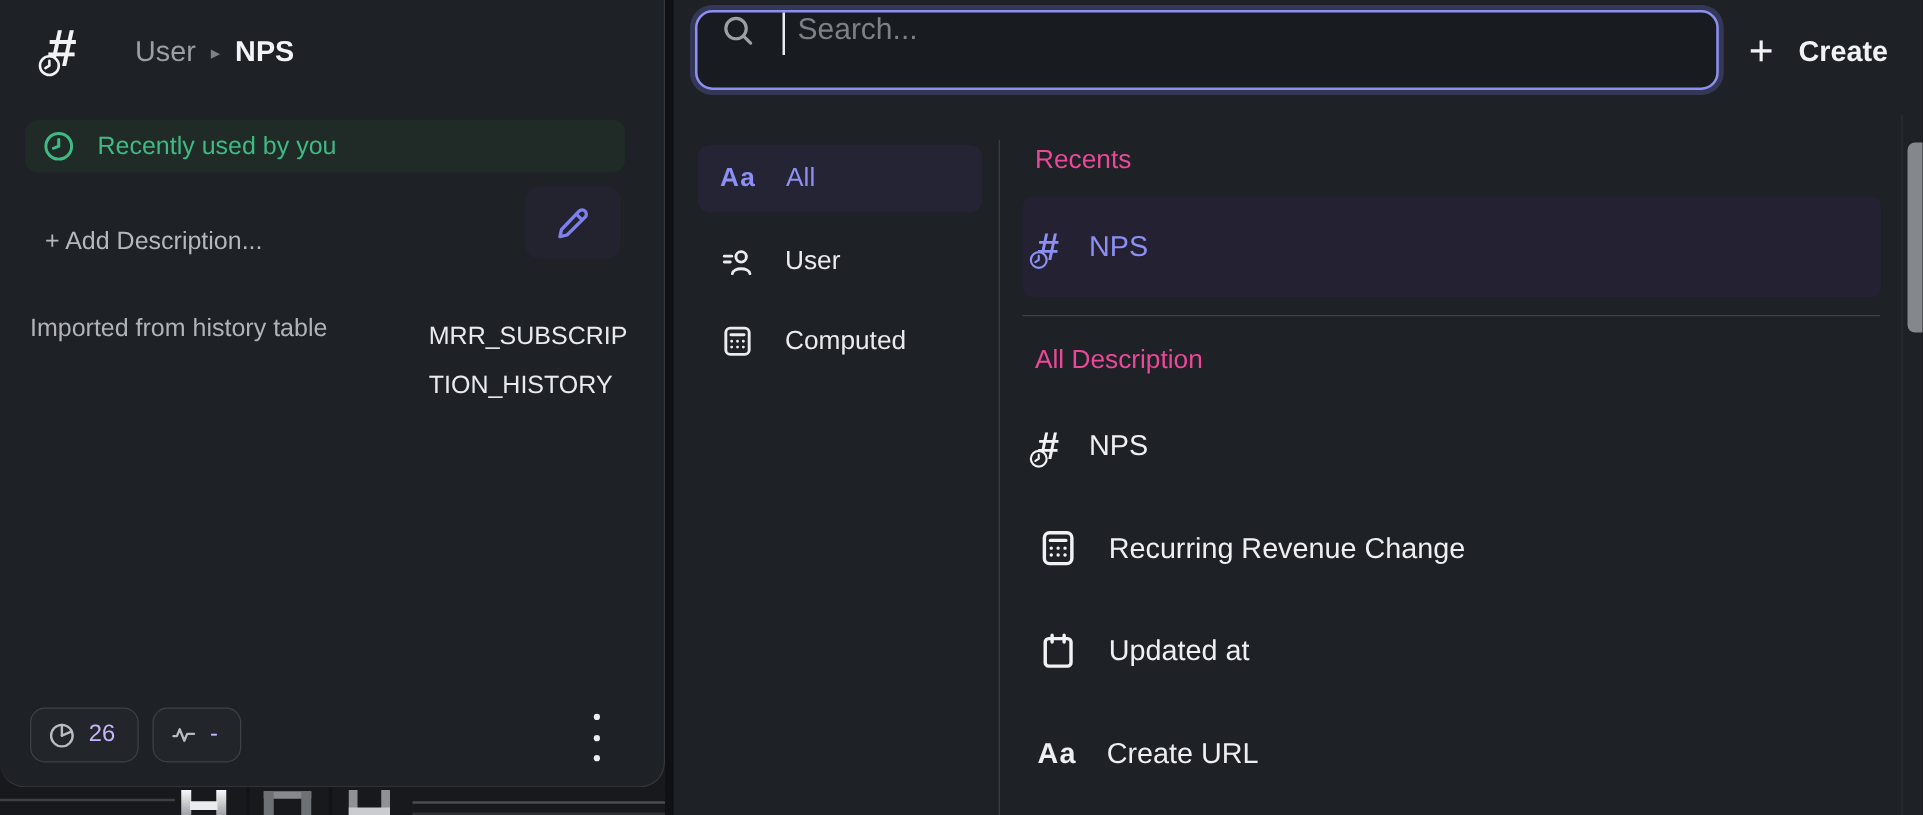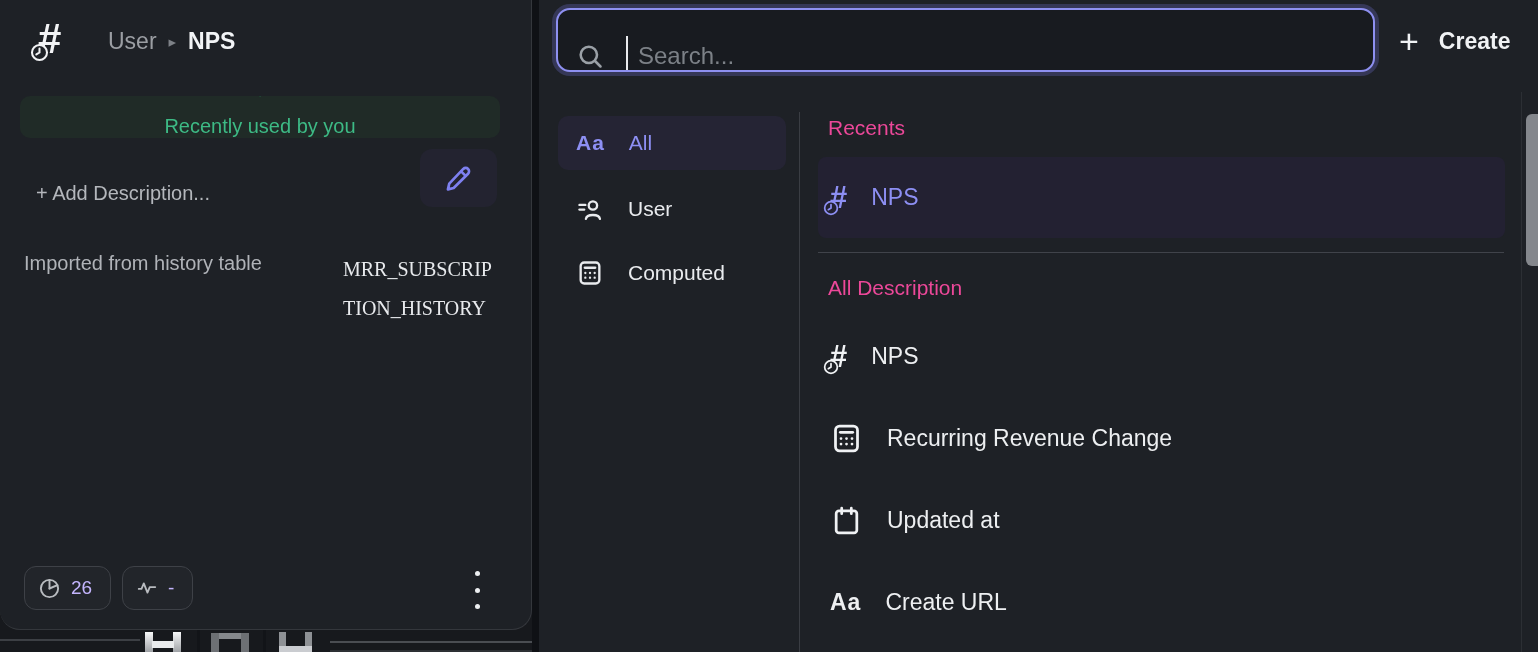--- a/index.html
+++ b/index.html
@@ -17,50 +17,50 @@
   .crumb-current { color:#f2f4f6; font-weight:700; }
 
   .hashicon { position:relative; display:inline-block; color:#f2f3f5; }
   .hashicon .glyph { font-weight:600; line-height:1; display:block; }
   .hashicon .clk { position:absolute; }
 
   .hdr-hash { left:38px; top:18px; }
   .hdr-hash .glyph { font-size:42px; }
 
   .badge-recent { position:absolute; left:20px; top:96px; width:480px; height:42px;
-    background:#202b27; border-radius:10px; display:flex; align-items:center; gap:18px; padding:0 14px;flex-direction:column; }
+    background:#202b27; border-radius:10px; display:flex; align-items:center; gap:18px; padding:0 14px; }
   .badge-recent .txt { color:#3dba85; font-size:20px; }
 
   .add-desc { position:absolute; left:36px; top:182px; color:#b4b7bc; font-size:20px; }
   .pencil-btn { position:absolute; left:420px; top:149px; width:77px; height:58px; border-radius:12px;
     background:#232330; display:flex; align-items:center; justify-content:center; color:#7e80f0; cursor:pointer; }
 
   .imported-label { position:absolute; left:24px; top:252px; color:#b0b3b8; font-size:20px; }
   .imported-value { position:absolute; left:343px; top:250px; width:160px; color:#e8eaed; font-size:20px;
-    line-height:39px; word-break:break-all;font-family:Liberation Serif, serif; }
+    line-height:39px; word-break:break-all; }
 
   .pill { position:absolute; top:566px; height:44px; border:1.5px solid #3e4147; background:#22252a;
     border-radius:12px; display:flex; align-items:center; gap:10px; padding:0 13px; color:#c6c9cd; cursor:pointer; }
   .pill .num { font-size:19px; color:#c4b5fd; }
   .kebab { position:absolute; left:470px; top:571px; width:14px; height:38px; display:flex; flex-direction:column;
     align-items:center; justify-content:space-between; cursor:pointer; }
   .kebab i { width:5px; height:5px; border-radius:50%; background:#eceef0; }
 
   
   .behind { position:absolute; left:0; top:630px; width:532px; height:22px; background:#17191d; }
   .behind .b { position:absolute; }
 
   
   .gutter { position:absolute; left:532px; top:0; width:7px; height:652px; background:#0f1115; }
   .modal { position:absolute; left:539px; top:0; width:999px; height:652px; background:#1e2126; }
 
   
   .searchbar { position:absolute; left:17px; top:8px; width:819px; height:64px; background:#181b20;
     border:2px solid #8e90f1; border-radius:14px; box-shadow:0 0 0 4px rgba(114,116,215,0.28);
-    display:flex; align-items:flex-end; padding:0 18px; gap:10px; }
+    display:flex; align-items:flex-start; padding:0 18px; gap:10px; }
   .searchbar .caret { width:2px; height:34px; background:#e8eaed; margin-left:12px; }
   .searchbar input { flex:1; background:transparent; border:none; outline:none; color:#e8eaed;
     font-size:24px; font-family:"Liberation Sans", sans-serif; }
   .searchbar input::placeholder { color:#7c8187; }
 
   .create-btn { position:absolute; left:860px; top:20px; height:42px; display:flex; align-items:center; gap:20px;
     color:#f0f2f4; cursor:pointer; }
   .create-btn .plus { font-size:34px; font-weight:300; line-height:1; }
   .create-btn .lbl { font-size:23px; font-weight:700; }
 

